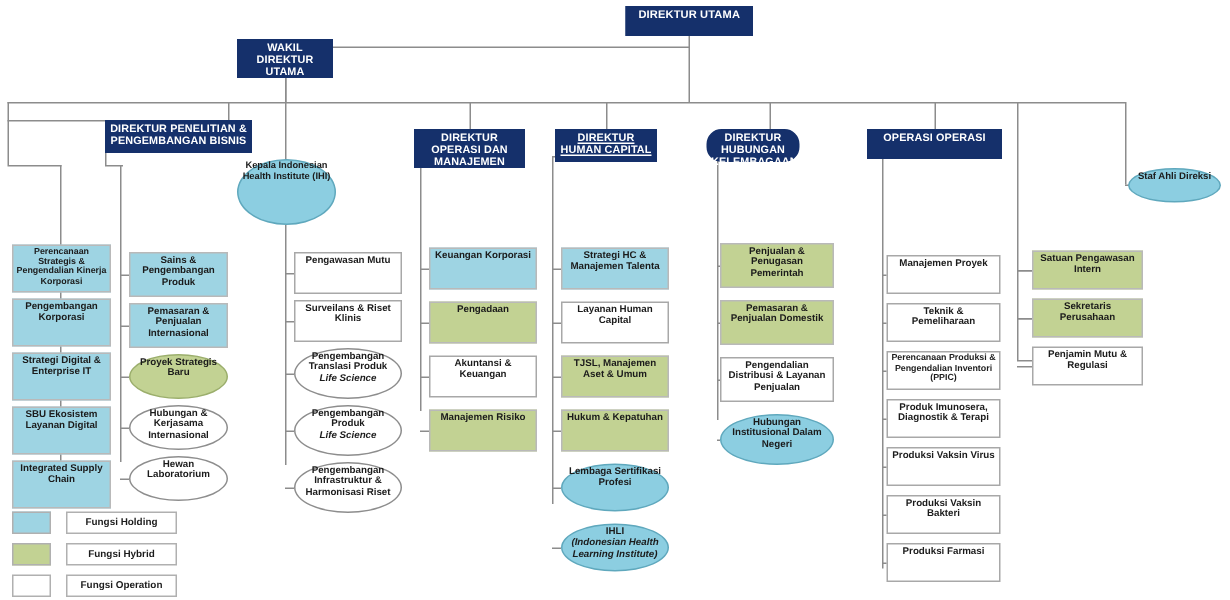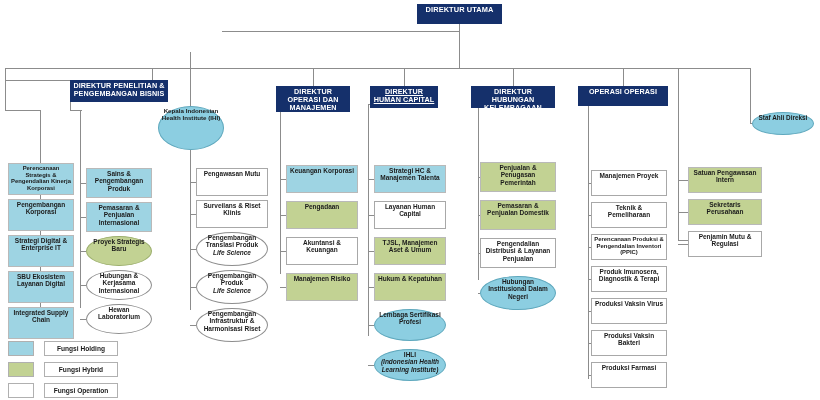--- a/index.html
+++ b/index.html
@@ -120,36 +120,39 @@
   <div class="line vline" style="left:513px;top:86px;height:18px;"></div>
 
   <div class="line vline" style="left:588px;top:104px;height:275px;"></div>
   <div class="line hline" style="left:588px;top:104px;width:35px;"></div>
   <div class="line vline" style="left:623px;top:86px;height:18px;"></div>
 
   <div class="node dir dir-top" style="left:417px;top:4px;width:85px;height:20px;">
     <span>DIREKTUR UTAMA</span>
   </div>
 
+  <div class="node dir" style="left:158px;top:26px;width:64px;height:26px;">
+    <span>WAKIL DIREKTUR UTAMA</span>
+  </div>
 
   <div class="node oval holding" style="left:752px;top:112px;width:62px;height:23px;font-size:6.4px;font-weight:bold;color:#1b1b1b;">
     <span>Staf Ahli Direksi</span>
   </div>
 
   <div id="dynamic-nodes">
       <div class="node dir" style="left: 70px; top: 80px; width: 98px; height: 22px;">
         <span>DIREKTUR PENELITIAN &amp; PENGEMBANGAN BISNIS</span>
       </div>
       <div class="node dir" style="left: 276px; top: 86px; width: 74px; height: 26px;">
         <span>DIREKTUR OPERASI DAN MANAJEMEN RISIKO</span>
       </div>
       <div class="node dir" style="left: 370px; top: 86px; width: 68px; height: 22px; text-decoration: underline;">
         <span>DIREKTUR HUMAN CAPITAL</span>
       </div>
-      <div class="node dir" style="left: 471px; top: 86px; width: 84px; height: 22px;">
+      <div class="node dir" style="left: 471px; top: 86px; width: 62px; height: 22px; border-radius: 10px;">
         <span>DIREKTUR HUBUNGAN KELEMBAGAAN</span>
       </div>
       <div class="node dir" style="left: 578px; top: 86px; width: 90px; height: 20px;">
         <span>OPERASI OPERASI</span>
       </div>
       <div class="node oval holding" style="left: 158px; top: 106px; width: 66px; height: 44px; font-size: 6.2px;">
         <span>Kepala Indonesian Health Institute (IHI)</span>
       </div>
       <div class="node holding" style="left: 8px; top: 163px; width: 66px; height: 32px; font-size: 5.9px;">
         <span>Perencanaan Strategis &amp; Pengendalian Kinerja Korporasi</span>

